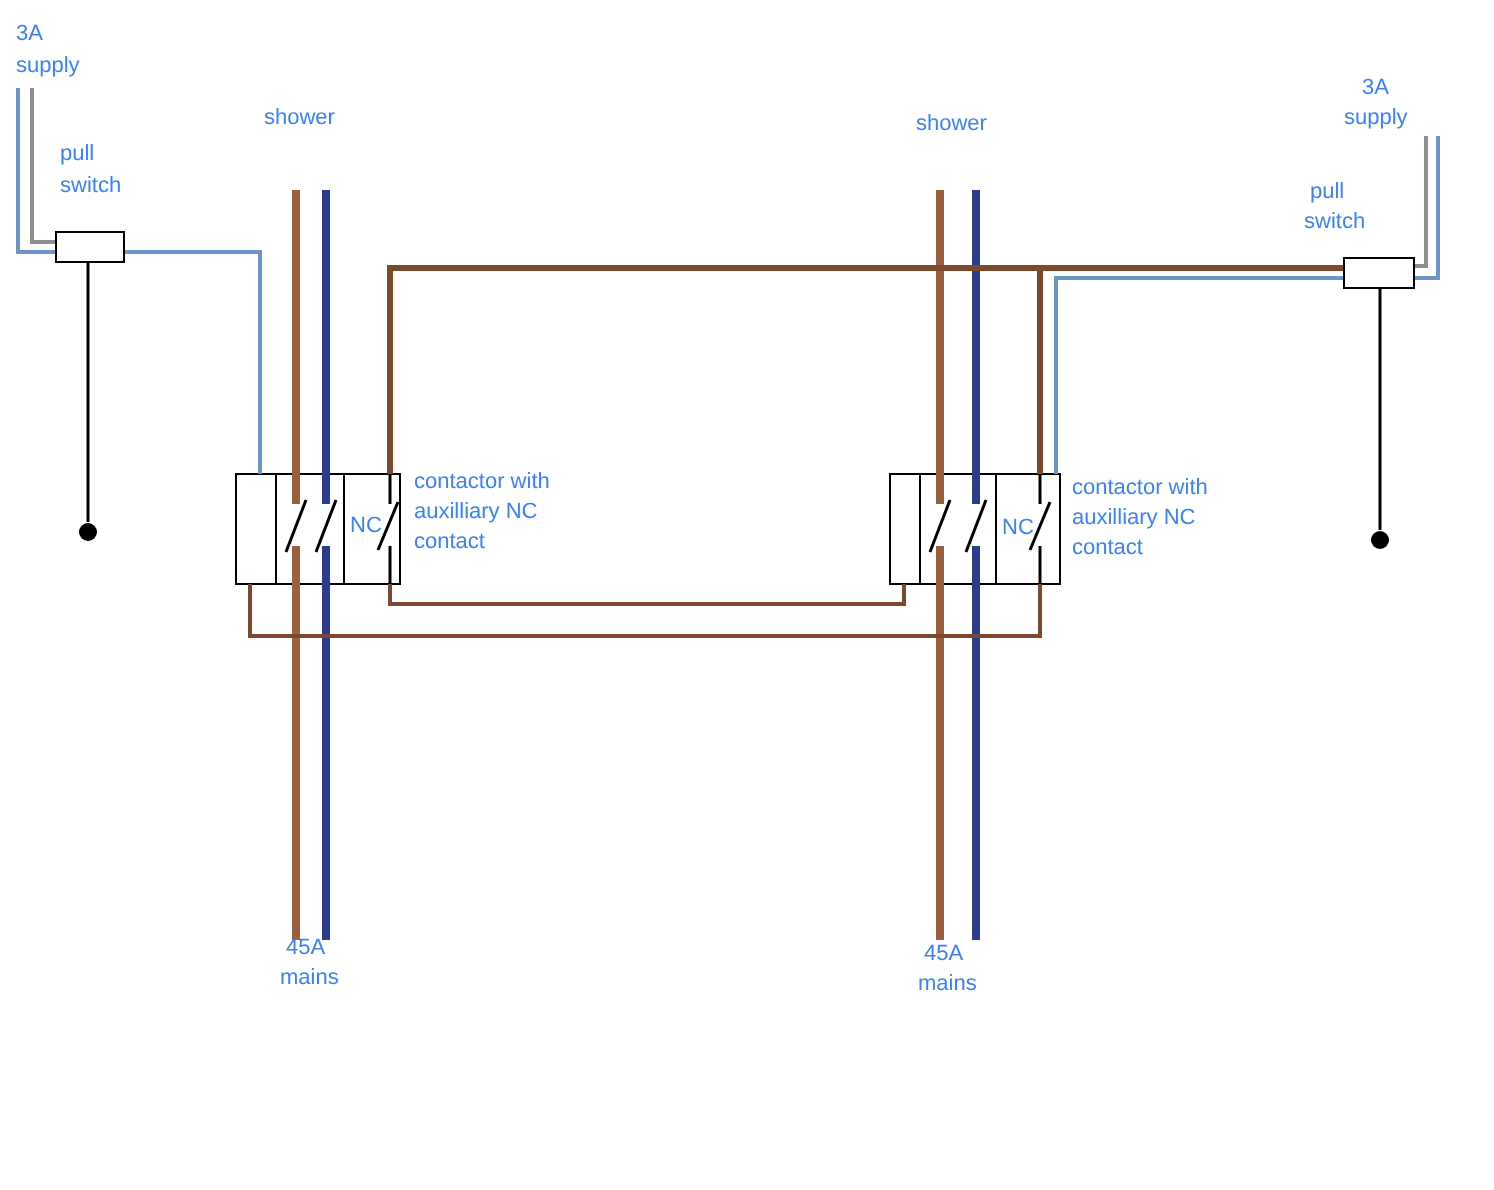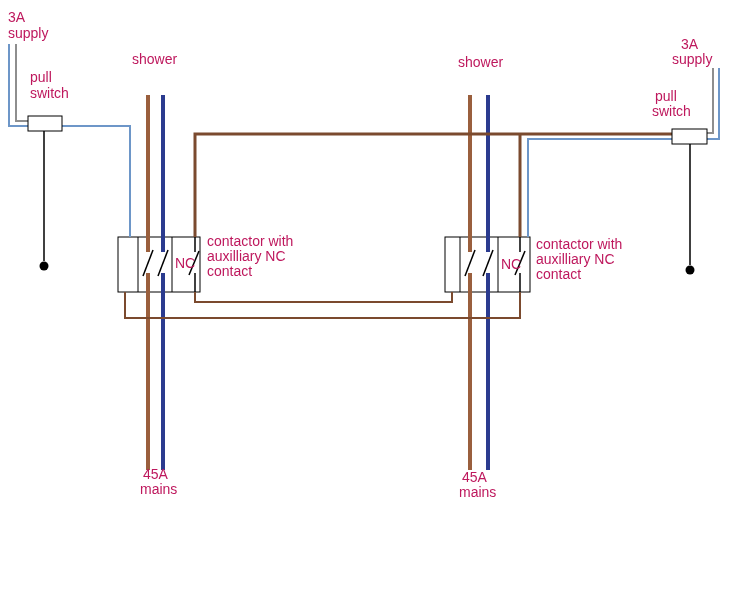--- a/index.html
+++ b/index.html
@@ -15,22 +15,22 @@
   #canvas{
     position:relative;
     width:747px;height:595px;
     background:var(--background);
     overflow:hidden;
     font-family:"Liberation Sans",sans-serif;
   }
   #wires{position:absolute;left:0;top:0;}
   .label{
     position:absolute;
-    font-size:14px;
-    color:#be185d;
+    font-size:11px;
+    color:#3b82f6;
     white-space:nowrap;
     line-height:14px;
   }
 </style>
 </head>
 <body>
 
 <div id="canvas">
 
   <svg id="wires" width="747" height="595" viewBox="0 0 747 595">

